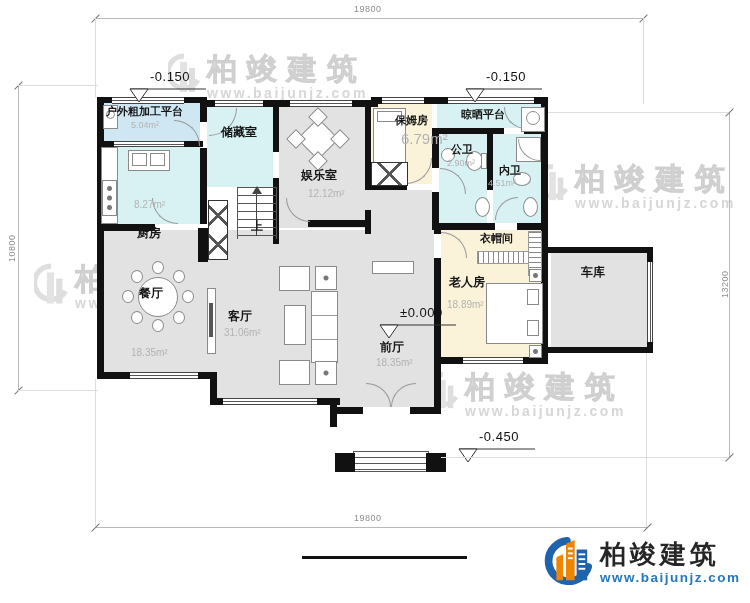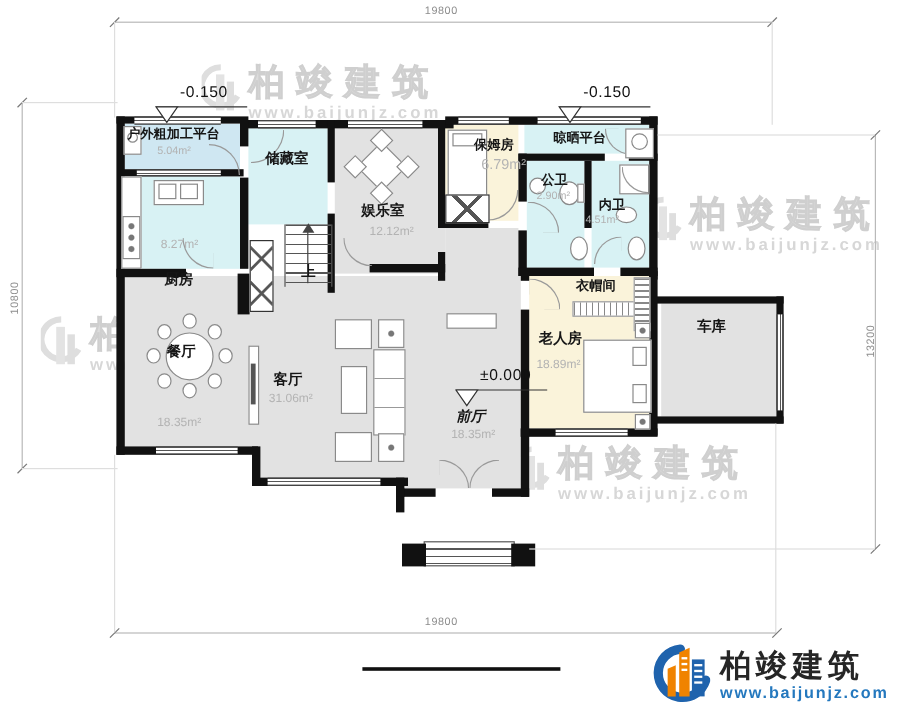--- a/index.html
+++ b/index.html
@@ -238,53 +238,60 @@
   <div class="wall" style="left:426px;top:453px;width:20px;height:19px;"></div>
 
   <div class="rname" style="left:106px;top:104px;font-size:11px;">户外粗加工平台</div>
   <div class="rarea" style="left:131px;top:120px;font-size:9px;">5.04m²</div>
   <div class="rname" style="left:137px;top:181px;margin-top:44px;">厨房</div>
   <div class="rarea" style="left:134px;top:199px;">8.27m²</div>
   <div class="rname" style="left:221px;top:124px;">储藏室</div>
   <div class="rname" style="left:301px;top:167px;">娱乐室</div>
   <div class="rarea" style="left:308px;top:188px;">12.12m²</div>
   <div class="rname" style="left:395px;top:113px;font-size:11px;">保姆房</div>
-  <div class="rarea" style="left:401px;top:130px;font-size:12px;">6.79m²</div>
+  <div class="rarea" style="left:401px;top:130px;font-size:15px;">6.79m²</div>
   <div class="rname" style="left:461px;top:107px;font-size:11px;font-family:Liberation Mono, monospace;">晾晒平台</div>
   <div class="rname" style="left:451px;top:142px;font-size:11px;">公卫</div>
   <div class="rarea" style="left:447px;top:158px;font-size:9px;">2.90m²</div>
   <div class="rname" style="left:499px;top:163px;font-size:11px;">内卫</div>
   <div class="rarea" style="left:488px;top:178px;font-size:9px;">4.51m²</div>
   <div class="rname" style="left:480px;top:231px;font-size:11px;">衣帽间</div>
   <div class="rname" style="left:449px;top:274px;">老人房</div>
   <div class="rarea" style="left:447px;top:299px;">18.89m²</div>
   <div class="rname" style="left:581px;top:264px;">车库</div>
   <div class="rname" style="left:139px;top:285px;">餐厅</div>
   <div class="rarea" style="left:131px;top:347px;">18.35m²</div>
   <div class="rname" style="left:228px;top:308px;">客厅</div>
   <div class="rarea" style="left:224px;top:327px;">31.06m²</div>
-  <div class="rname" style="left:380px;top:339px;font-style:italic;">前厅</div>
+  <div class="rname" style="left:380px;top:339px;">前厅</div>
   <div class="rarea" style="left:376px;top:357px;">18.35m²</div>
 
   <div class="elev" style="left:126px;top:62px;width:84px;height:40px;">
     <span class="et" style="left:24px;top:7px;">-0.150</span>
     <svg width="84" height="42">
         <line x1="4" y1="27" x2="80" y2="27" stroke="#333" stroke-width="1"></line>
         <polygon points="4,27 22,27 13,40" fill="#fff" stroke="#333" stroke-width="1"></polygon>
       </svg>
   </div>
   <div class="elev" style="left:462px;top:62px;width:84px;height:40px;">
     <span class="et" style="left:24px;top:7px;">-0.150</span>
     <svg width="84" height="42">
         <line x1="4" y1="27" x2="80" y2="27" stroke="#333" stroke-width="1"></line>
         <polygon points="4,27 22,27 13,40" fill="#fff" stroke="#333" stroke-width="1"></polygon>
       </svg>
   </div>
   <div class="elev" style="left:376px;top:298px;width:84px;height:40px;">
     <span class="et" style="left:24px;top:7px;">±0.000</span>
+    <svg width="84" height="42">
+        <line x1="4" y1="27" x2="80" y2="27" stroke="#333" stroke-width="1"></line>
+        <polygon points="4,27 22,27 13,40" fill="#fff" stroke="#333" stroke-width="1"></polygon>
+      </svg>
+  </div>
+  <div class="elev" style="left:455px;top:422px;width:84px;height:40px;">
+    <span class="et" style="left:24px;top:7px;">-0.450</span>
     <svg width="84" height="42">
         <line x1="4" y1="27" x2="80" y2="27" stroke="#333" stroke-width="1"></line>
         <polygon points="4,27 22,27 13,40" fill="#fff" stroke="#333" stroke-width="1"></polygon>
       </svg>
   </div>
 
   <div class="dimline" style="left:95px;top:18px;width:548px;height:1px;"></div>
   <div class="tick" style="left:90px;top:18px;"></div>
   <div class="tick" style="left:638px;top:18px;"></div>
   <div class="dimlab" style="left:354px;top:4px;">19800</div>

